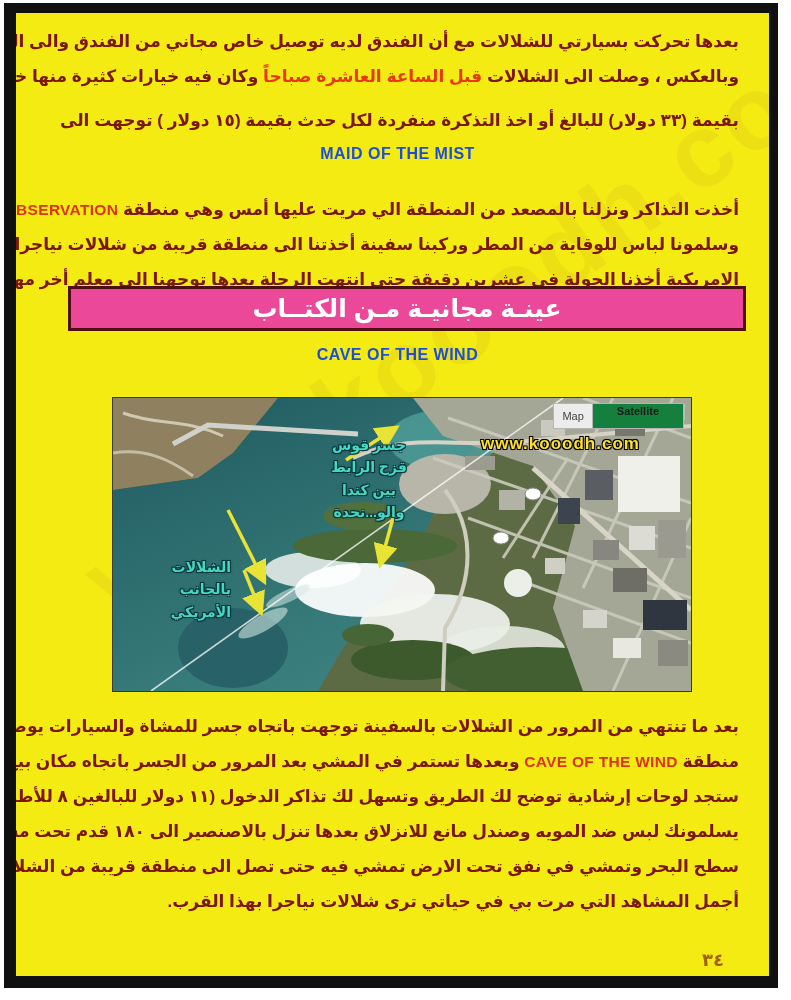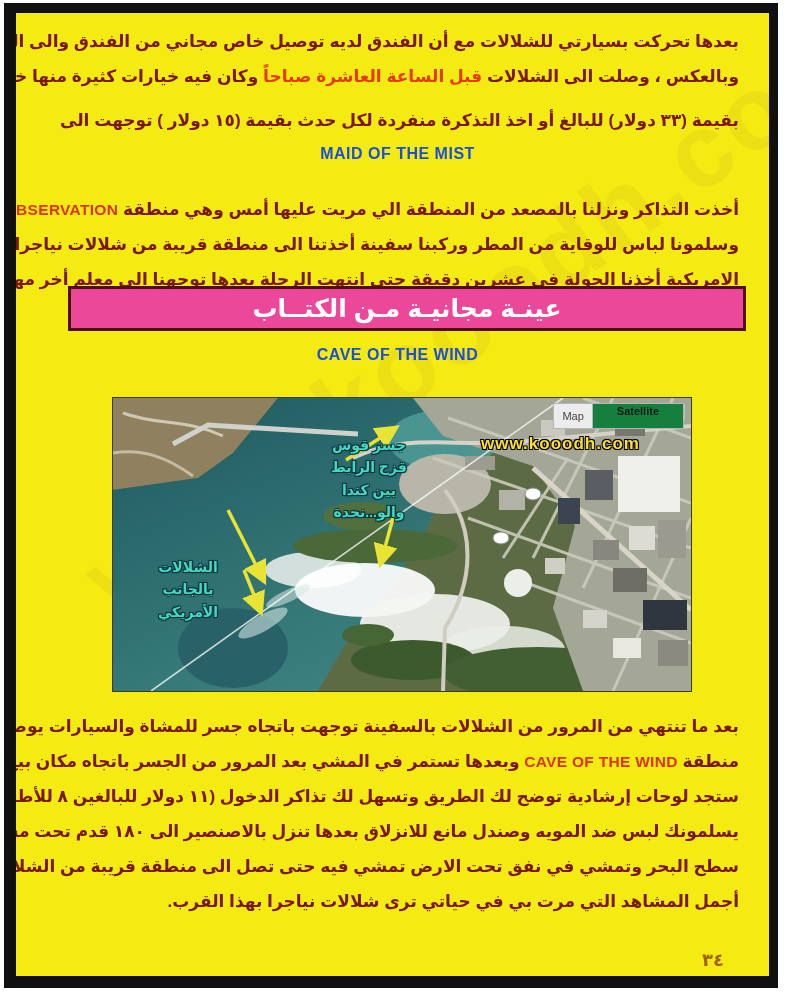--- a/index.html
+++ b/index.html
@@ -173,21 +173,21 @@
 
       <div class="map-controls">
         <div class="btn-map">Map</div>
         <div class="btn-sat">Satellite</div>
       </div>
 
       <div class="map-label" style="left:196px;top:36px;width:120px;">جسر قوس
 قزح الرابط
 بين كندا
 والو...نحدة</div>
-      <div class="map-label" style="left:20px;top:158px;width:110px;">الشلالات
+      <div class="map-label" style="left:8px;top:158px;width:110px;text-align:right;">الشلالات
 بالجانب
 الأمريكي</div>
     </div>
 
     <div class="line" style="top:696px">
       <span>بعد ما تنتهي من المرور من الشلالات بالسفينة توجهت باتجاه جسر للمشاة والسيارات يوصلك الى</span>
     </div>
     <div class="line" style="top:731px">
       <span>منطقة </span><span class="red-en">CAVE OF THE WIND</span><span> وبعدها تستمر في المشي بعد المرور من الجسر باتجاه مكان بيع التذاكر</span>
     </div>

